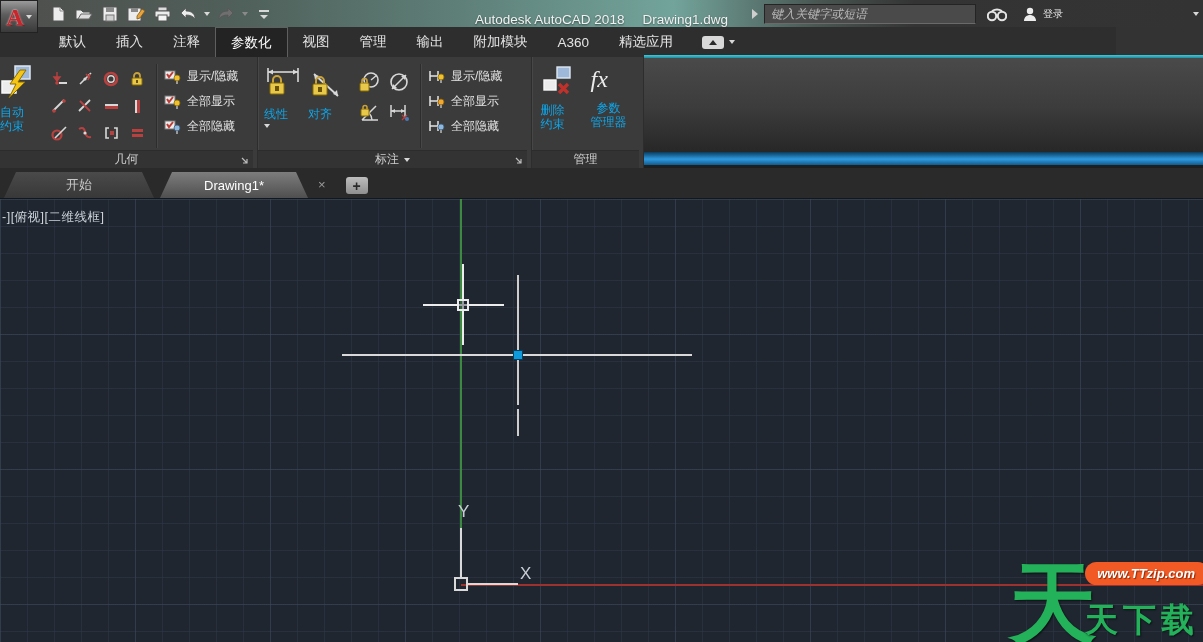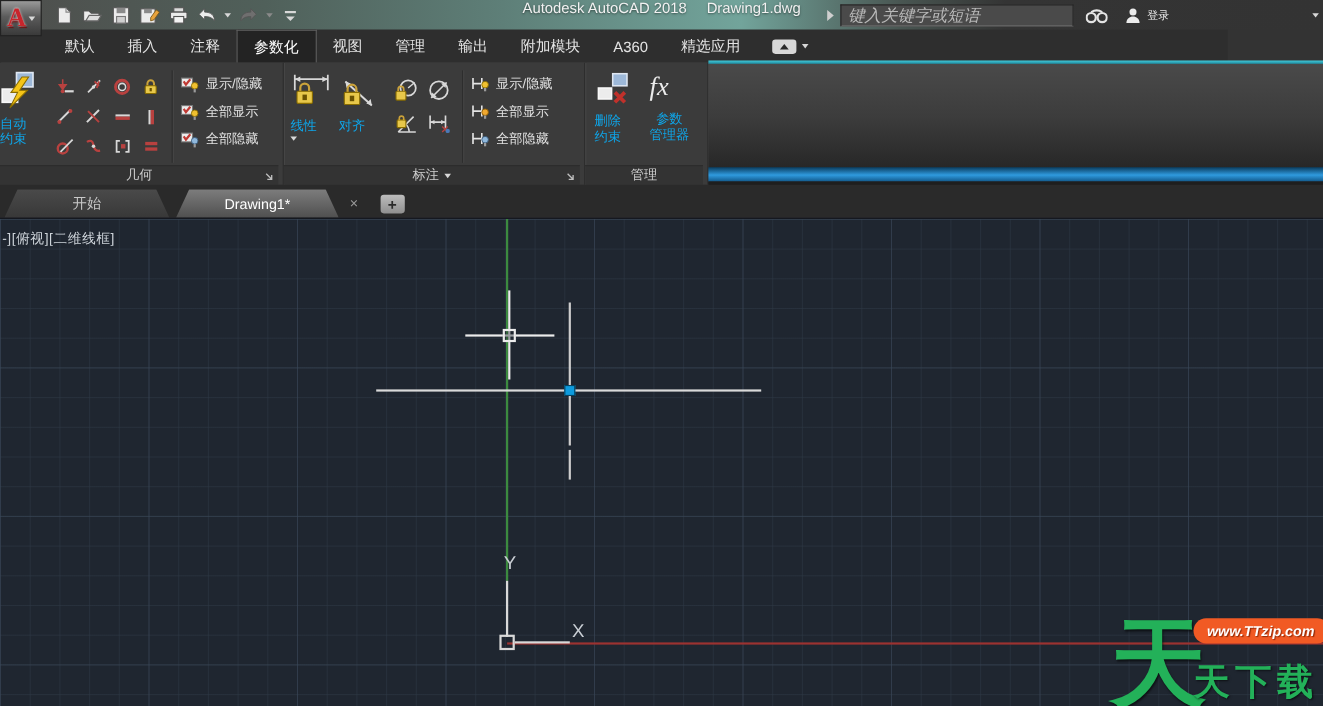--- a/index.html
+++ b/index.html
@@ -17,27 +17,27 @@
   .applogo .a { font-size:24px; font-weight:bold; color:#c8252c; font-family:"Liberation Serif",serif;
     text-shadow:0 0 2px #fff, 1px 1px 1px #600; line-height:1; }
   .caret-down { width:0; height:0; border-left:4px solid transparent; border-right:4px solid transparent;
     border-top:5px solid #d8d8d8; display:inline-block; }
   .caret-down.sm { border-left-width:3px; border-right-width:3px; border-top-width:4px; }
   .qat { display:flex; align-items:center; gap:2px; margin-left:46px; }
   .qat-btn { width:24px; height:22px; display:flex; align-items:center; justify-content:center;
     border-radius:2px; cursor:pointer; }
   .qat-caret { width:10px; height:22px; display:flex; align-items:center; justify-content:center; cursor:pointer; }
   .title-center { position:absolute; left:0; right:0; top:0; height:27px; display:flex;
-    align-items:flex-start; justify-content:center; gap:18px; pointer-events:none; }
+    align-items:flex-end; justify-content:center; gap:18px; pointer-events:none; }
   .title-center span { color:#f2f2f2; font-size:13.5px; text-shadow:0 1px 2px rgba(0,0,0,.5); }
   .infocenter { position:absolute; right:4px; top:3px; height:22px; display:flex; align-items:center; gap:6px; }
   .ic-arrow { width:0; height:0; border-top:5px solid transparent; border-bottom:5px solid transparent;
     border-left:6px solid #cfcfcf; cursor:pointer; }
   .searchbox { width:212px; height:20px; background:#4a4a4a; border:1px solid #242424; border-bottom-color:#6a6a6a;
-    color:#f0abfc; font-size:15px; font-style:italic; padding:0 6px; outline:none; }
+    color:#f0abfc; font-size:12px; font-style:italic; padding:0 6px; outline:none; }
   .searchbox::placeholder { color:#b9b9b9; font-style:italic; }
   .login-label { color:#e8e8e8; font-size:10px; cursor:pointer; }
 
   
   .ribbontabs { position:absolute; left:0; top:27px; width:1116px; height:30px; background:#2e2e2e;
     display:flex; align-items:stretch; padding-left:44px; }
   .rtab { display:flex; align-items:center; padding:0 15px; color:#e4e4e4; font-size:13.5px; cursor:pointer; }
   .rtab.active { background:#232323; border:1px solid #5f5f5f; border-bottom:none; color:#fff; }
   .ribbon-collapse { display:flex; align-items:center; gap:5px; margin-left:14px; cursor:pointer; }
   .rc-pill { width:22px; height:13px; background:#d8d8d8; border-radius:3px; display:flex;

